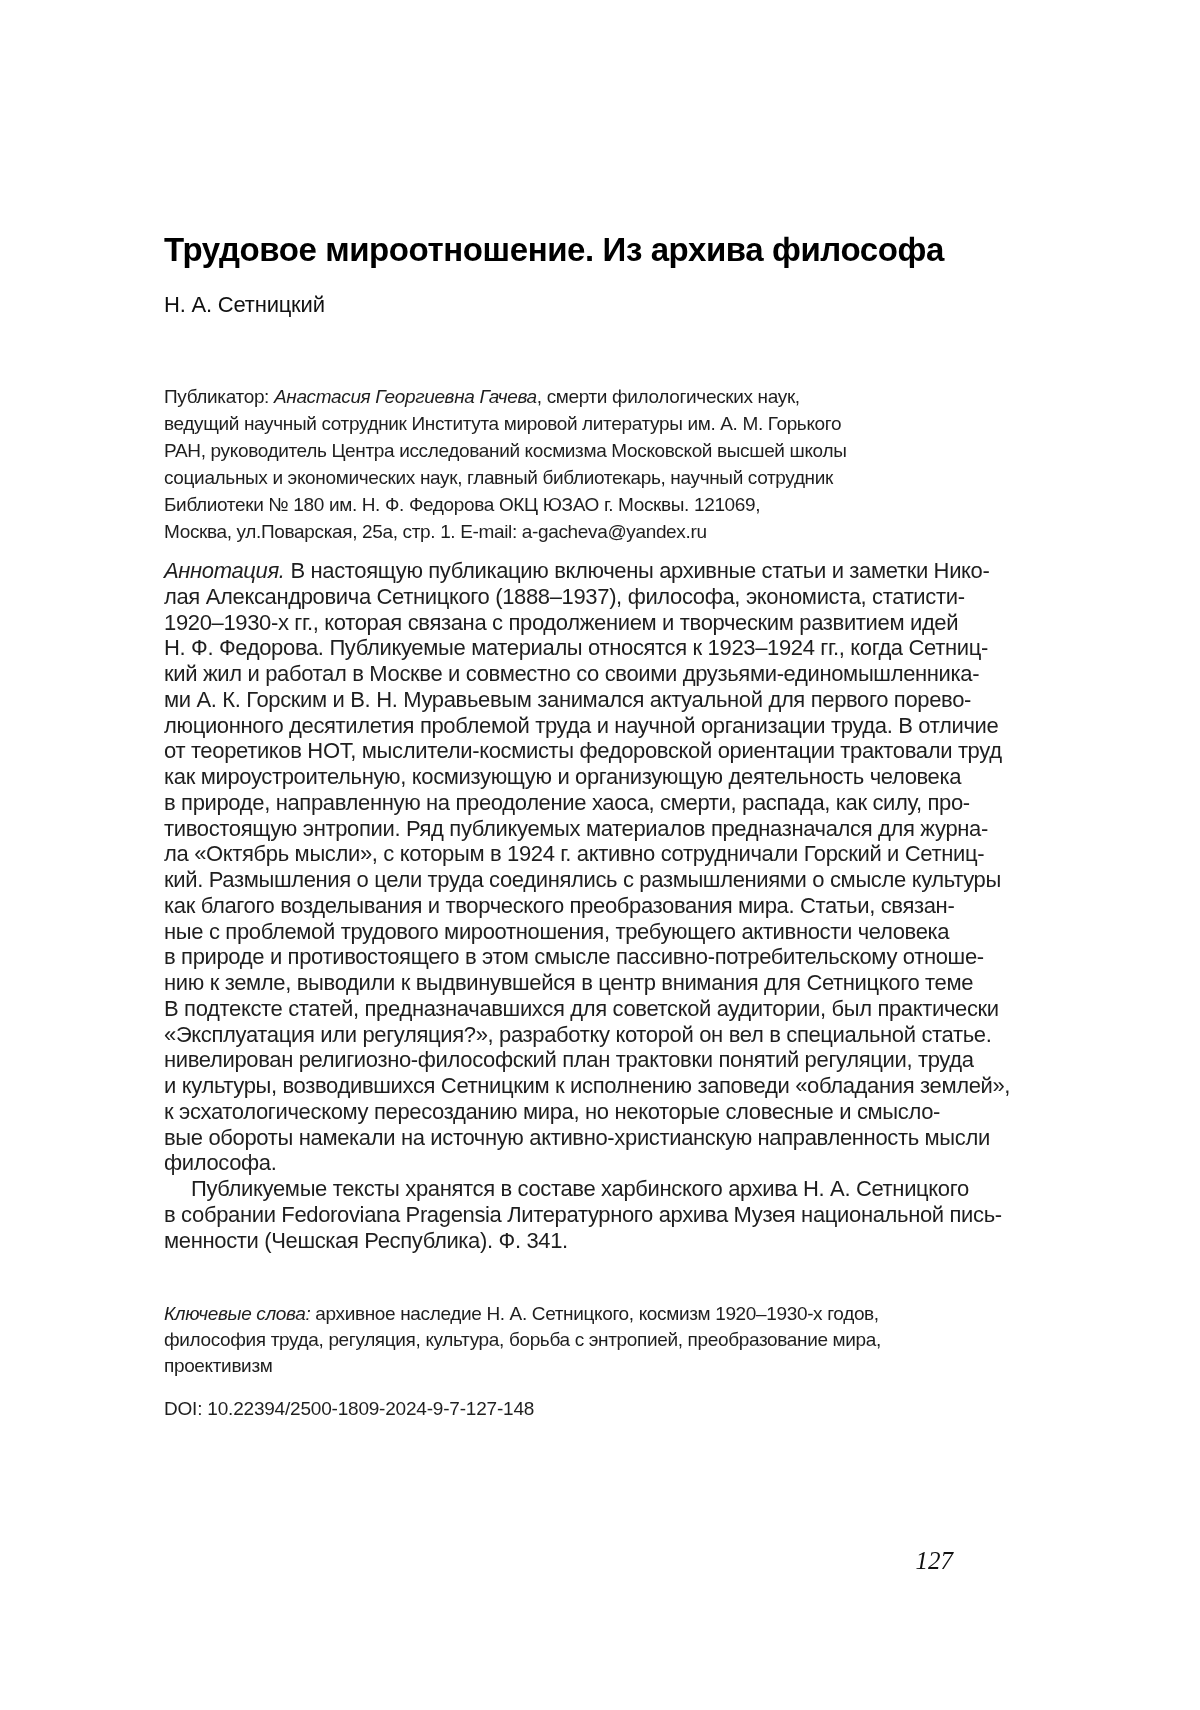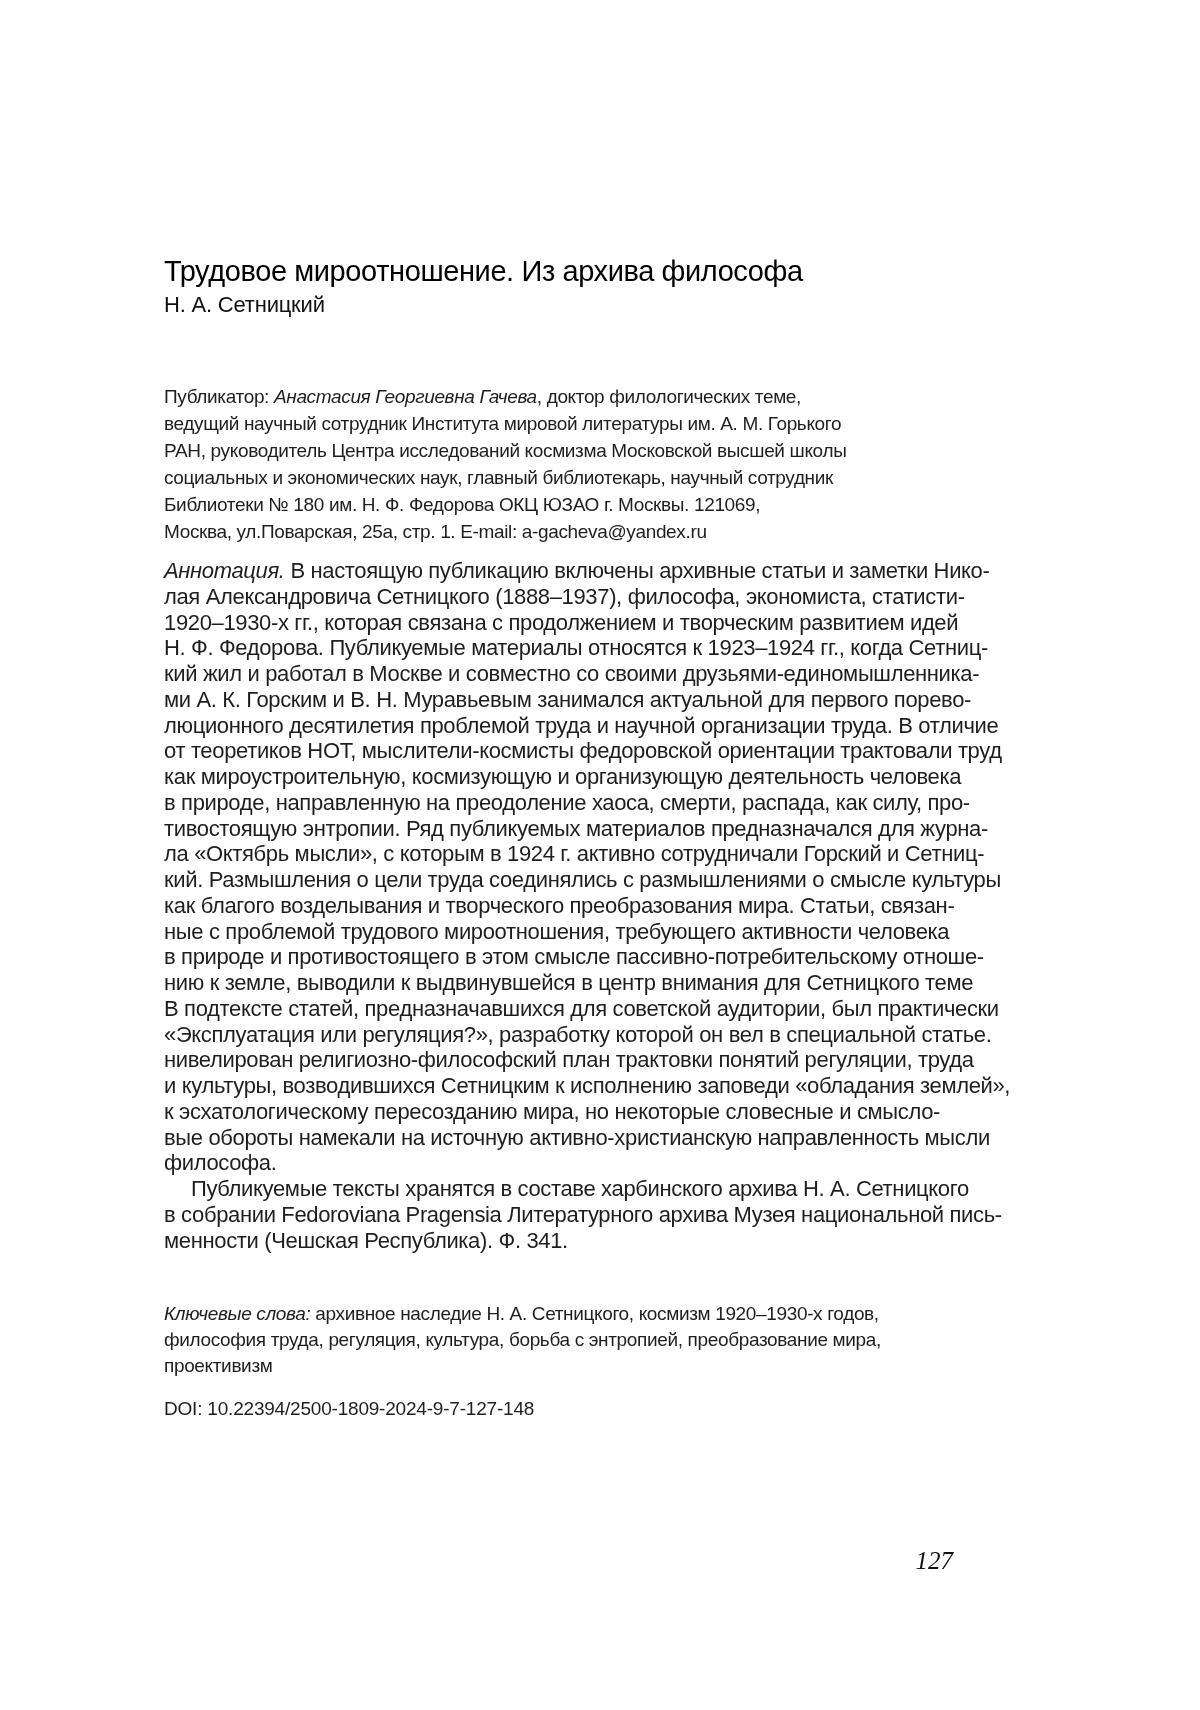--- a/index.html
+++ b/index.html
@@ -16,26 +16,25 @@
     position: absolute;
     left: 164px;
     width: 810px;
   }
   .tl { white-space: pre; }
   .it { font-style: italic; }
   .ind { padding-left: 27px; }
 
   .title {
     top: 233px;
-    font-size: 29px;
-    font-weight: normal;
+    font-size: 33px;
+    font-weight: bold;
     color: #000000;
     letter-spacing: -0.4px;
     line-height: 34px;
-    margin-top: 21px;
   }
   .author {
     top: 291px;
     font-size: 22px;
     color: #101010;
     letter-spacing: -0.2px;
     line-height: 28px;
   }
   .publisher {
     top: 383px;
@@ -74,21 +73,21 @@
 </head>
 <body>
 
 <div class="page">
 
   <div class="block title">Трудовое мироотношение. Из архива философа</div>
 
   <div class="block author">Н. А. Сетницкий</div>
 
   <div class="block publisher">
-      <div class="tl"><span>Публикатор: </span><span class="it">Анастасия Георгиевна Гачева</span><span>, доктор филологических теме,</span></div>
+      <div class="tl"><span>Публикатор: </span><span class="it">Анастасия Георгиевна Гачева</span><span>, смерти филологических наук,</span></div>
       <div class="tl"><span>ведущий научный сотрудник Института мировой литературы им. А. М. Горького</span></div>
       <div class="tl"><span>РАН, руководитель Центра исследований космизма Московской высшей школы</span></div>
       <div class="tl"><span>социальных и экономических наук, главный библиотекарь, научный сотрудник</span></div>
       <div class="tl"><span>Библиотеки № 180 им. Н. Ф. Федорова ОКЦ ЮЗАО г. Москвы. 121069,</span></div>
       <div class="tl"><span>Москва, ул.Поварская, 25а, стр. 1. E-mail: a-gacheva@yandex.ru</span></div>
     </div>
 
   <div class="block annotation">
       <div class="tl"><span class="it">Аннотация.</span><span> В настоящую публикацию включены архивные статьи и заметки Нико-</span></div>
       <div class="tl"><span>лая Александровича Сетницкого (1888–1937), философа, экономиста, статисти-</span></div>

